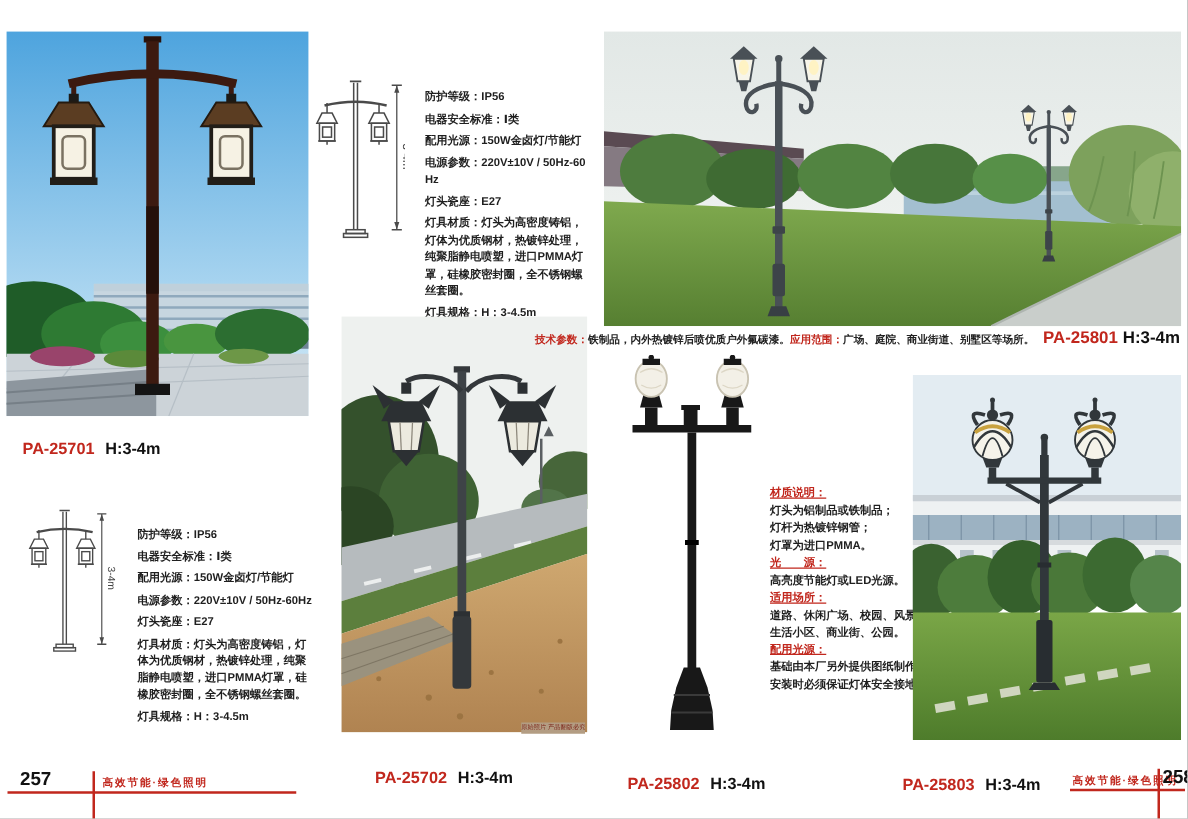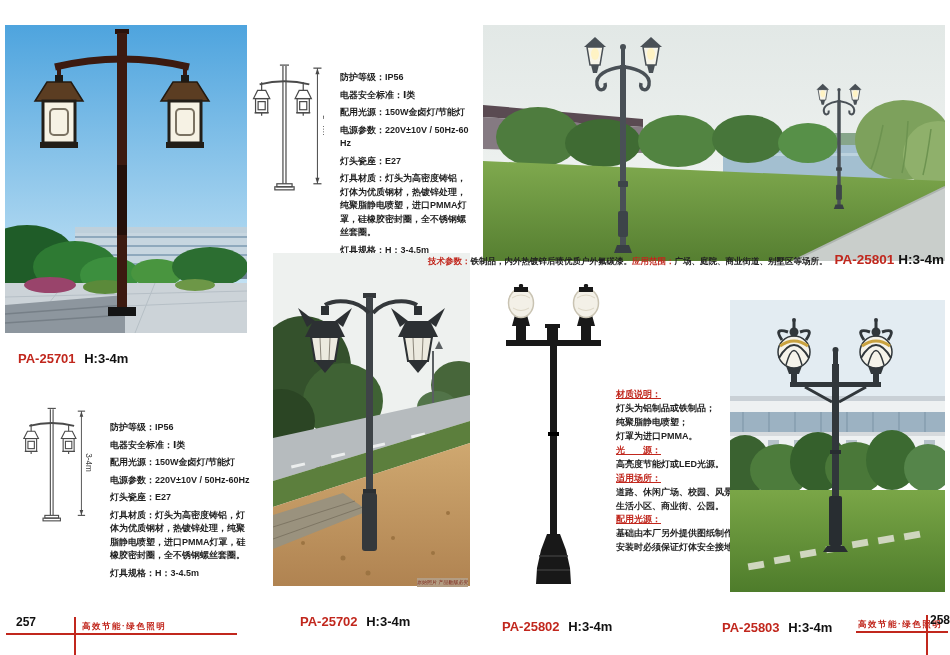--- a/index.html
+++ b/index.html
@@ -9,29 +9,29 @@
   .photo{position:absolute;overflow:hidden;}
   .photo svg{display:block;width:100%;height:100%;}
   .drawing{position:absolute;}
   .drawing svg{display:block;width:100%;height:100%;}
   .spec{position:absolute;font-size:9px;line-height:1.5;color:var(--ink);font-weight:700;
         word-break:break-all;}
   .spec div{margin:4px;}
   .plabel{position:absolute;font-size:13px;font-weight:700;white-space:nowrap;color:#111;margin-top:22px;}
   .pcode{color:var(--red);}
   .pheight{color:#111;margin-left:5px;}
-  .techrow{position:absolute;right:6px;top:252px;font-size:8.5px;font-weight:700;color:#222;
+  .techrow{position:absolute;right:6px;top:262px;font-size:8.5px;font-weight:700;color:#222;
            white-space:nowrap;display:flex;align-items:baseline;}
   .techrow .red{color:var(--red);}
   .techrow .bigcode{font-size:13.5px;color:var(--red);margin-left:7px;text-align:center;}
   .techrow .bigh{font-size:13.5px;color:#111;margin-left:4px;}
   .material{position:absolute;left:616px;top:388px;width:162px;font-size:9px;font-weight:700;
             line-height:1.55;color:var(--ink);}
   .material .mh{color:var(--red);text-decoration:underline;}
-  .footer-num{position:absolute;font-size:12px;font-weight:700;color:#111;line-height:1;}
+  .footer-num{position:absolute;font-size:15px;font-weight:700;color:#111;line-height:1;}
   .footer-slogan{position:absolute;font-size:8.5px;font-weight:700;color:var(--red);
                  letter-spacing:1.5px;line-height:1;}
   .rule{position:absolute;background:var(--red);}
   .wm{position:absolute;left:417px;top:578px;width:51px;height:9px;background:#b39d83;
       color:#7c2418;font-size:5px;line-height:9px;text-align:center;overflow:hidden;white-space:nowrap;}
 </style>
 </head>
 <body>
 
 <div class="page">
@@ -375,21 +375,21 @@
   </div>
 
   <div class="plabel" style="left:502px;top:597px;">
     <span class="pcode">PA-25802</span>
     <span class="pheight">H:3-4m</span>
   </div>
 
   <div class="material">
     <div class="mh">材质说明：</div>
     <div>灯头为铝制品或铁制品；</div>
-    <div>纯聚脂静电喷塑；</div>
+    <div>灯杆为热镀锌钢管；</div>
     <div>灯罩为进口PMMA。</div>
     <div class="mh">光　　源：</div>
     <div>高亮度节能灯或LED光源。</div>
     <div class="mh">适用场所：</div>
     <div>道路、休闲广场、校园、风景区、</div>
     <div>生活小区、商业街、公园。</div>
     <div class="mh">配用光源：</div>
     <div>基础由本厂另外提供图纸制作。</div>
     <div>安装时必须保证灯体安全接地。</div>
   </div>

